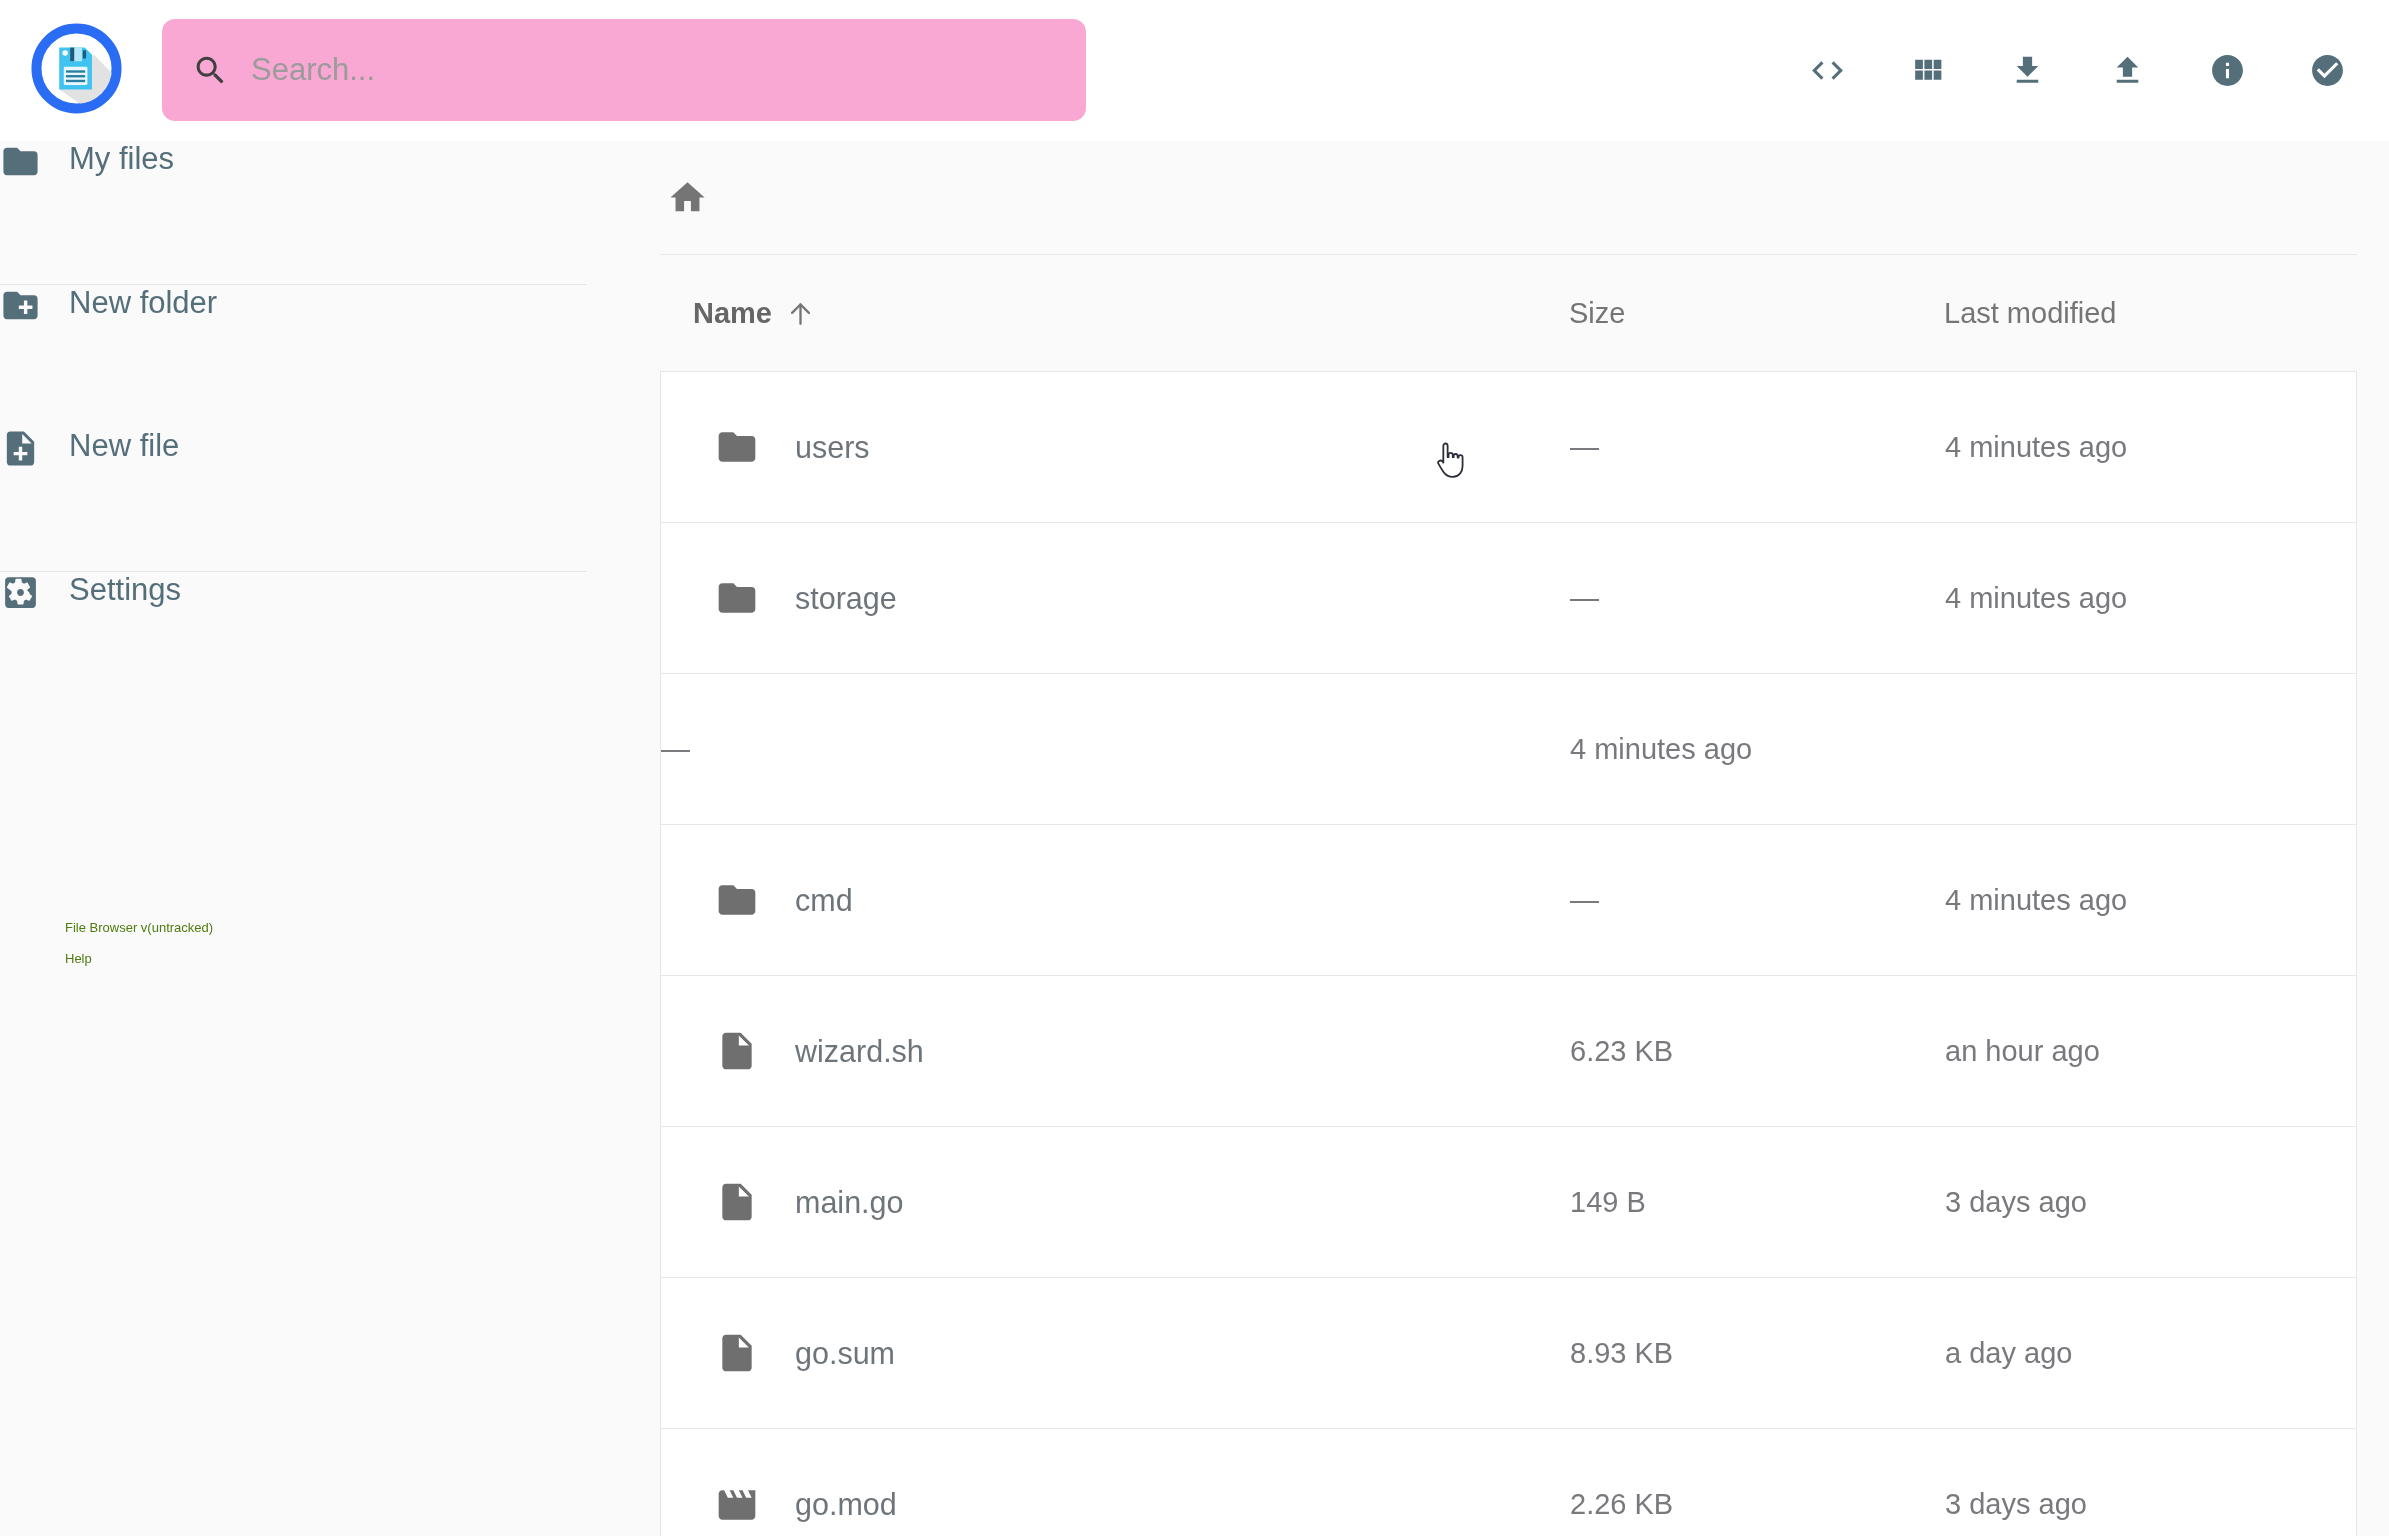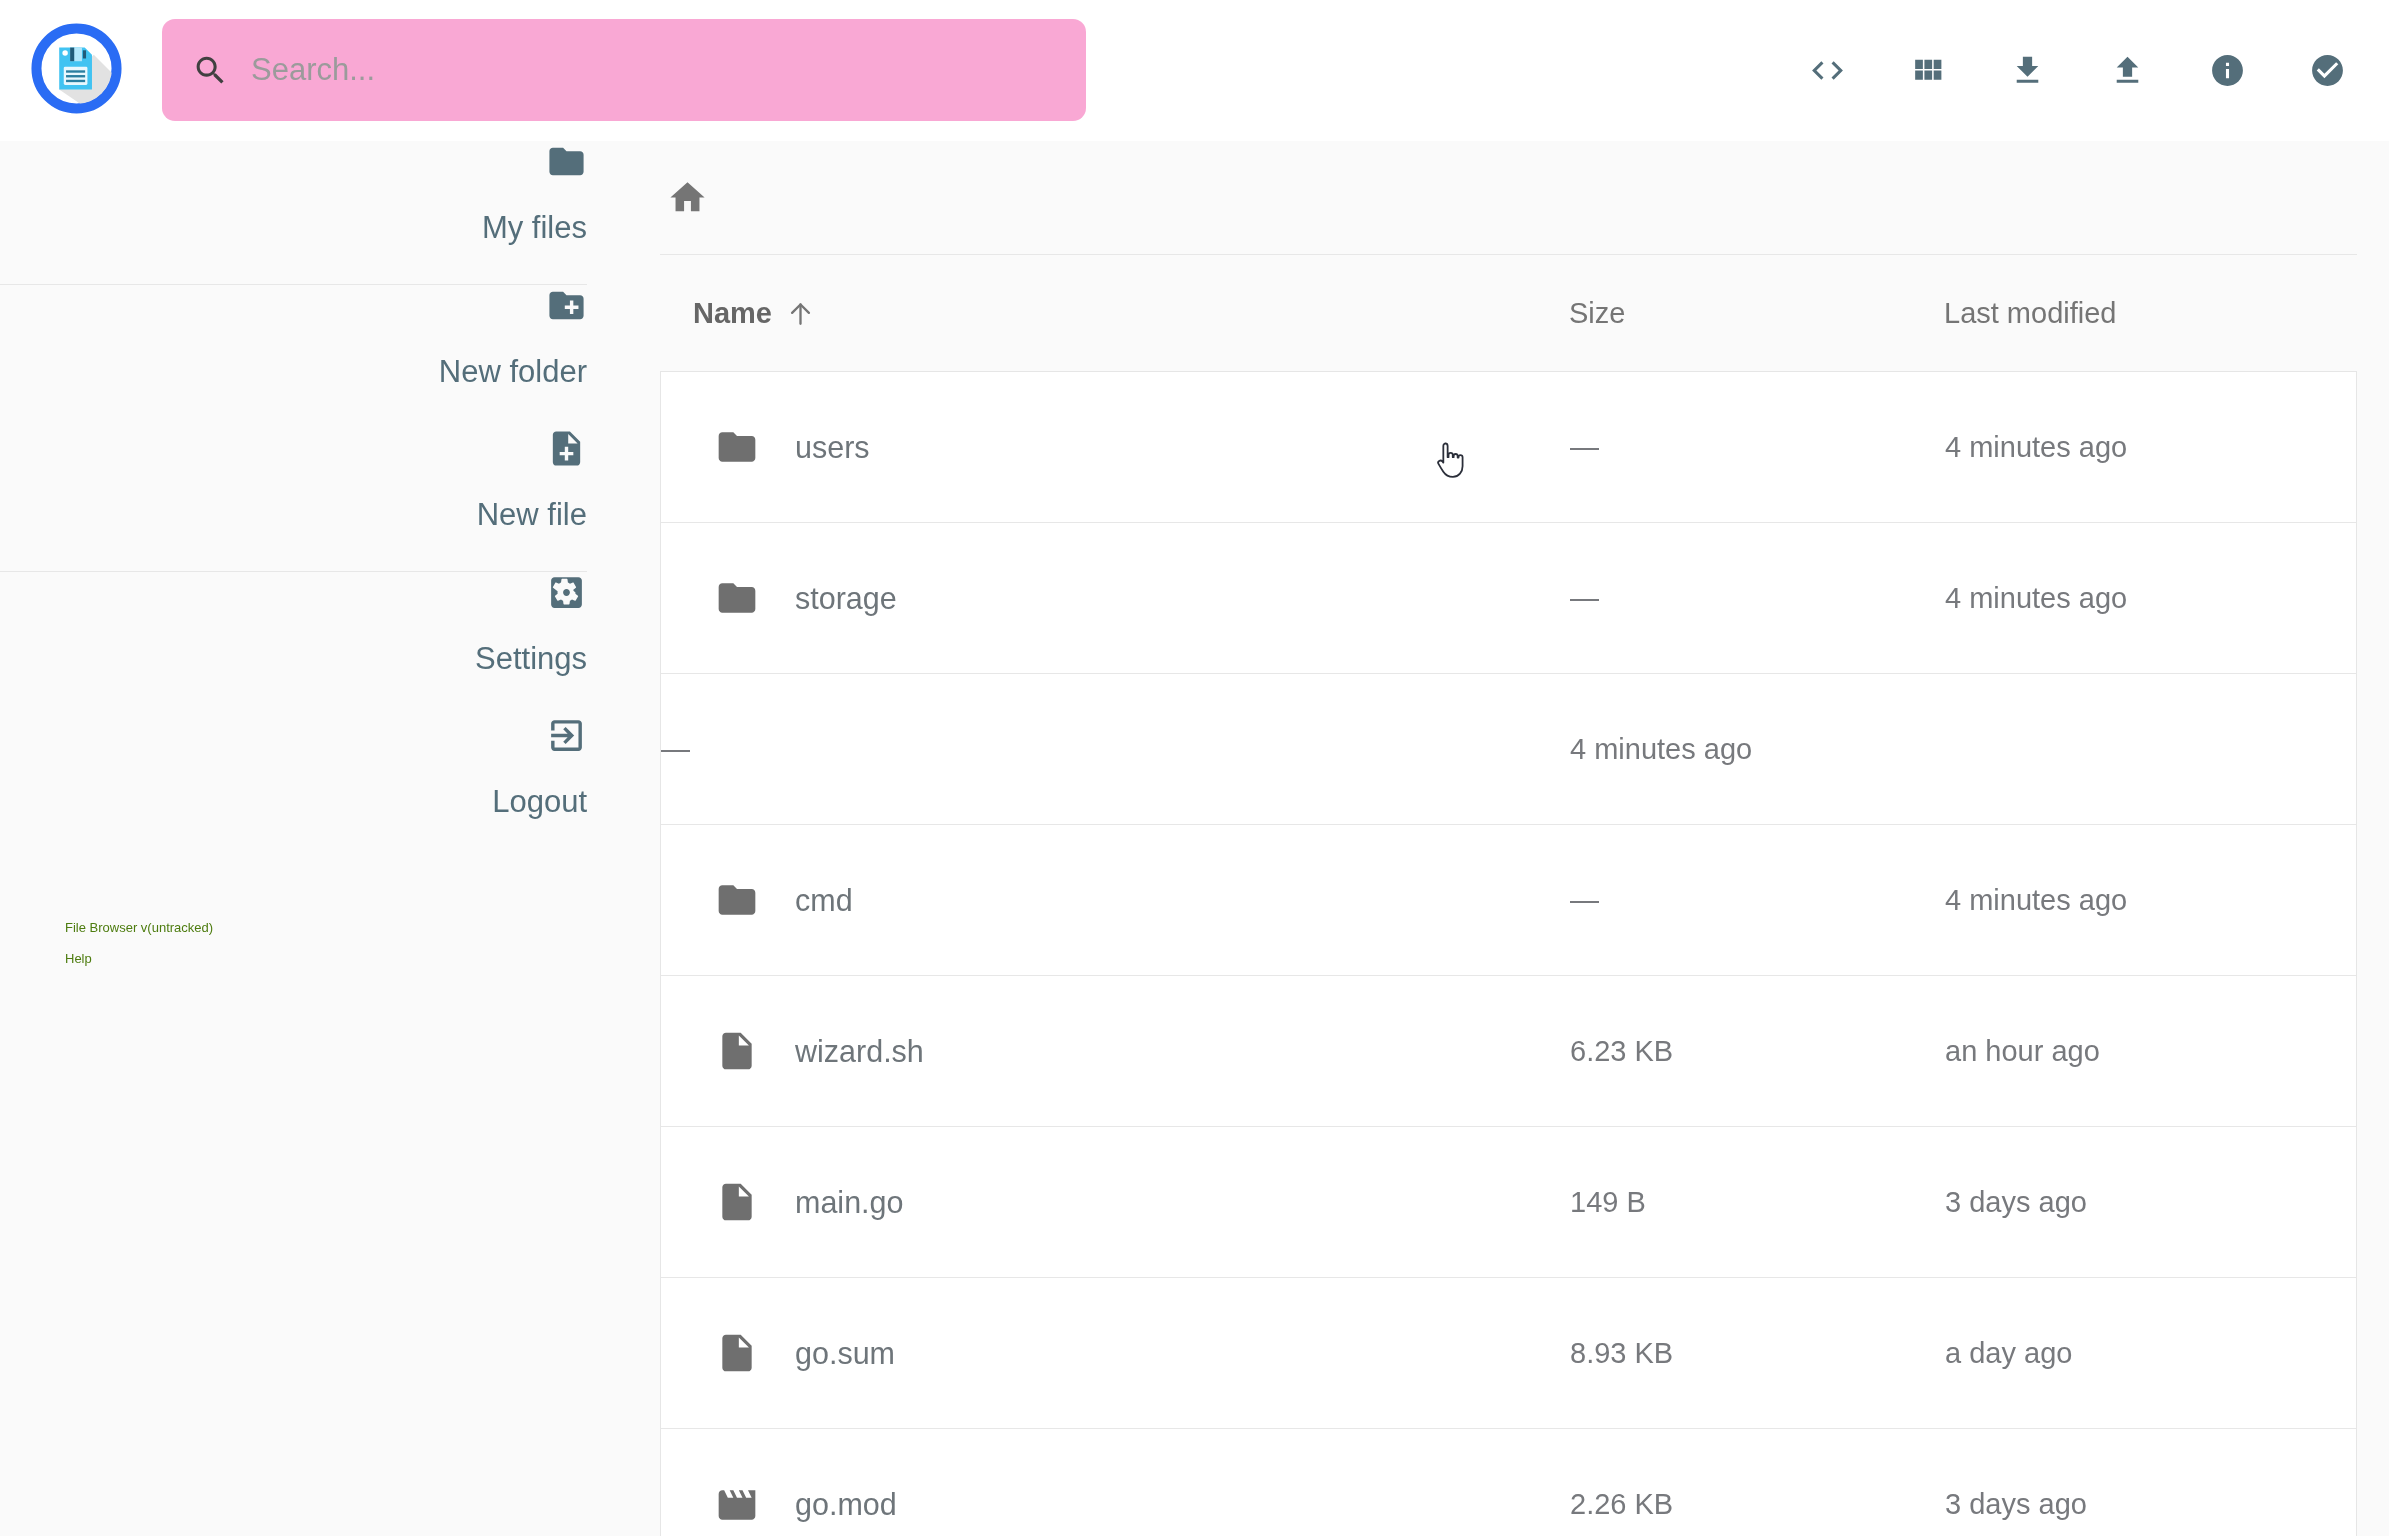--- a/index.html
+++ b/index.html
@@ -32,23 +32,23 @@
   .topbar-actions {
     position:absolute; right:43px; top:0; height:141px;
     display:flex; align-items:center; gap:63px;
   }
   .icon-btn { width:37px; height:37px; border:none; background:transparent; padding:0; cursor:pointer; }
   .icon-btn svg { width:37px; height:37px; fill:#546e7a; display:block; }
 
   
   .sidebar { position:absolute; left:0; top:141px; width:587px; }
   .side-item {
-    height:143px; display:flex; align-items:flex-end;
-    padding-left:44px; gap:28px; cursor:pointer; background:transparent; border:none;
-    font-family:inherit; font-size:31px; color:#546e7a; width:100%; text-align:left;flex-direction:column;
+    height:143px; display:flex; align-items:flex-start;
+    gap:28px; cursor:pointer; background:transparent; border:none;
+    font-family:inherit; font-size:31px; color:#546e7a; width:100%; text-align:left;
   }
   .side-item svg { width:41px; height:41px; fill:#546e7a; flex:0 0 auto; }
   .side-divider { height:0.9px; background:#e7e7e7; width:587px; }
   .side-footer {
     position:absolute; left:65px; top:912px;
     font-size:13px; line-height:31px; color:#4d7c0f;
   }
   .side-footer .help { cursor:pointer; }
 
   
@@ -182,26 +182,20 @@
       </svg>
     <span>New file</span>
   </button>
   <div class="side-divider"></div>
   <button class="side-item">
     <svg viewBox="0 0 24 24">
         <path d="M12 10c-1.1 0-2 .9-2 2s.9 2 2 2 2-.9 2-2-.9-2-2-2zm7-7H5c-1.1 0-2 .9-2 2v14c0 1.1.9 2 2 2h14c1.1 0 2-.9 2-2V5c0-1.1-.9-2-2-2zm-1.75 9c0 .23-.02.46-.05.68l1.48 1.16c.13.11.17.3.08.45l-1.4 2.42c-.09.15-.27.21-.43.15l-1.74-.7c-.36.28-.76.51-1.18.69l-.26 1.85c-.03.17-.18.3-.35.3h-2.8c-.17 0-.32-.13-.35-.3l-.26-1.85c-.43-.18-.82-.41-1.18-.69l-1.74.7c-.16.06-.34 0-.43-.15l-1.4-2.42c-.09-.15-.05-.34.08-.45l1.48-1.16c-.03-.22-.05-.45-.05-.68s.02-.46.05-.68L4.13 9.16c-.13-.11-.17-.3-.08-.45l1.4-2.42c.09-.15.27-.21.43-.15l1.74.7c.36-.28.76-.51 1.18-.69l.26-1.85c.03-.17.18-.3.35-.3h2.8c.17 0 .32.13.35.3l.26 1.85c.43.18.82.41 1.18.69l1.74-.7c.16-.06.34 0 .43.15l1.4 2.42c.09.15.05.34-.08.45l-1.48 1.16c.03.22.05.45.05.68z"></path>
       </svg>
     <span>Settings</span>
   </button>
-  <button class="side-item">
-    <svg viewBox="0 0 24 24">
-        <path d="M10.09 15.59L11.5 17l5-5-5-5-1.41 1.41L12.67 11H3v2h9.67l-2.58 2.59zM19 3H5c-1.11 0-2 .9-2 2v4h2V5h14v14H5v-4H3v4c0 1.1.89 2 2 2h14c1.1 0 2-.9 2-2V5c0-1.1-.9-2-2-2z"></path>
-      </svg>
-    <span>Logout</span>
-  </button>
 </nav>
 
 <div class="side-footer">
   <div>File Browser v(untracked)</div>
   <div class="help">Help</div>
 </div>
 
 <main class="main">
 
   <div class="breadcrumb">

